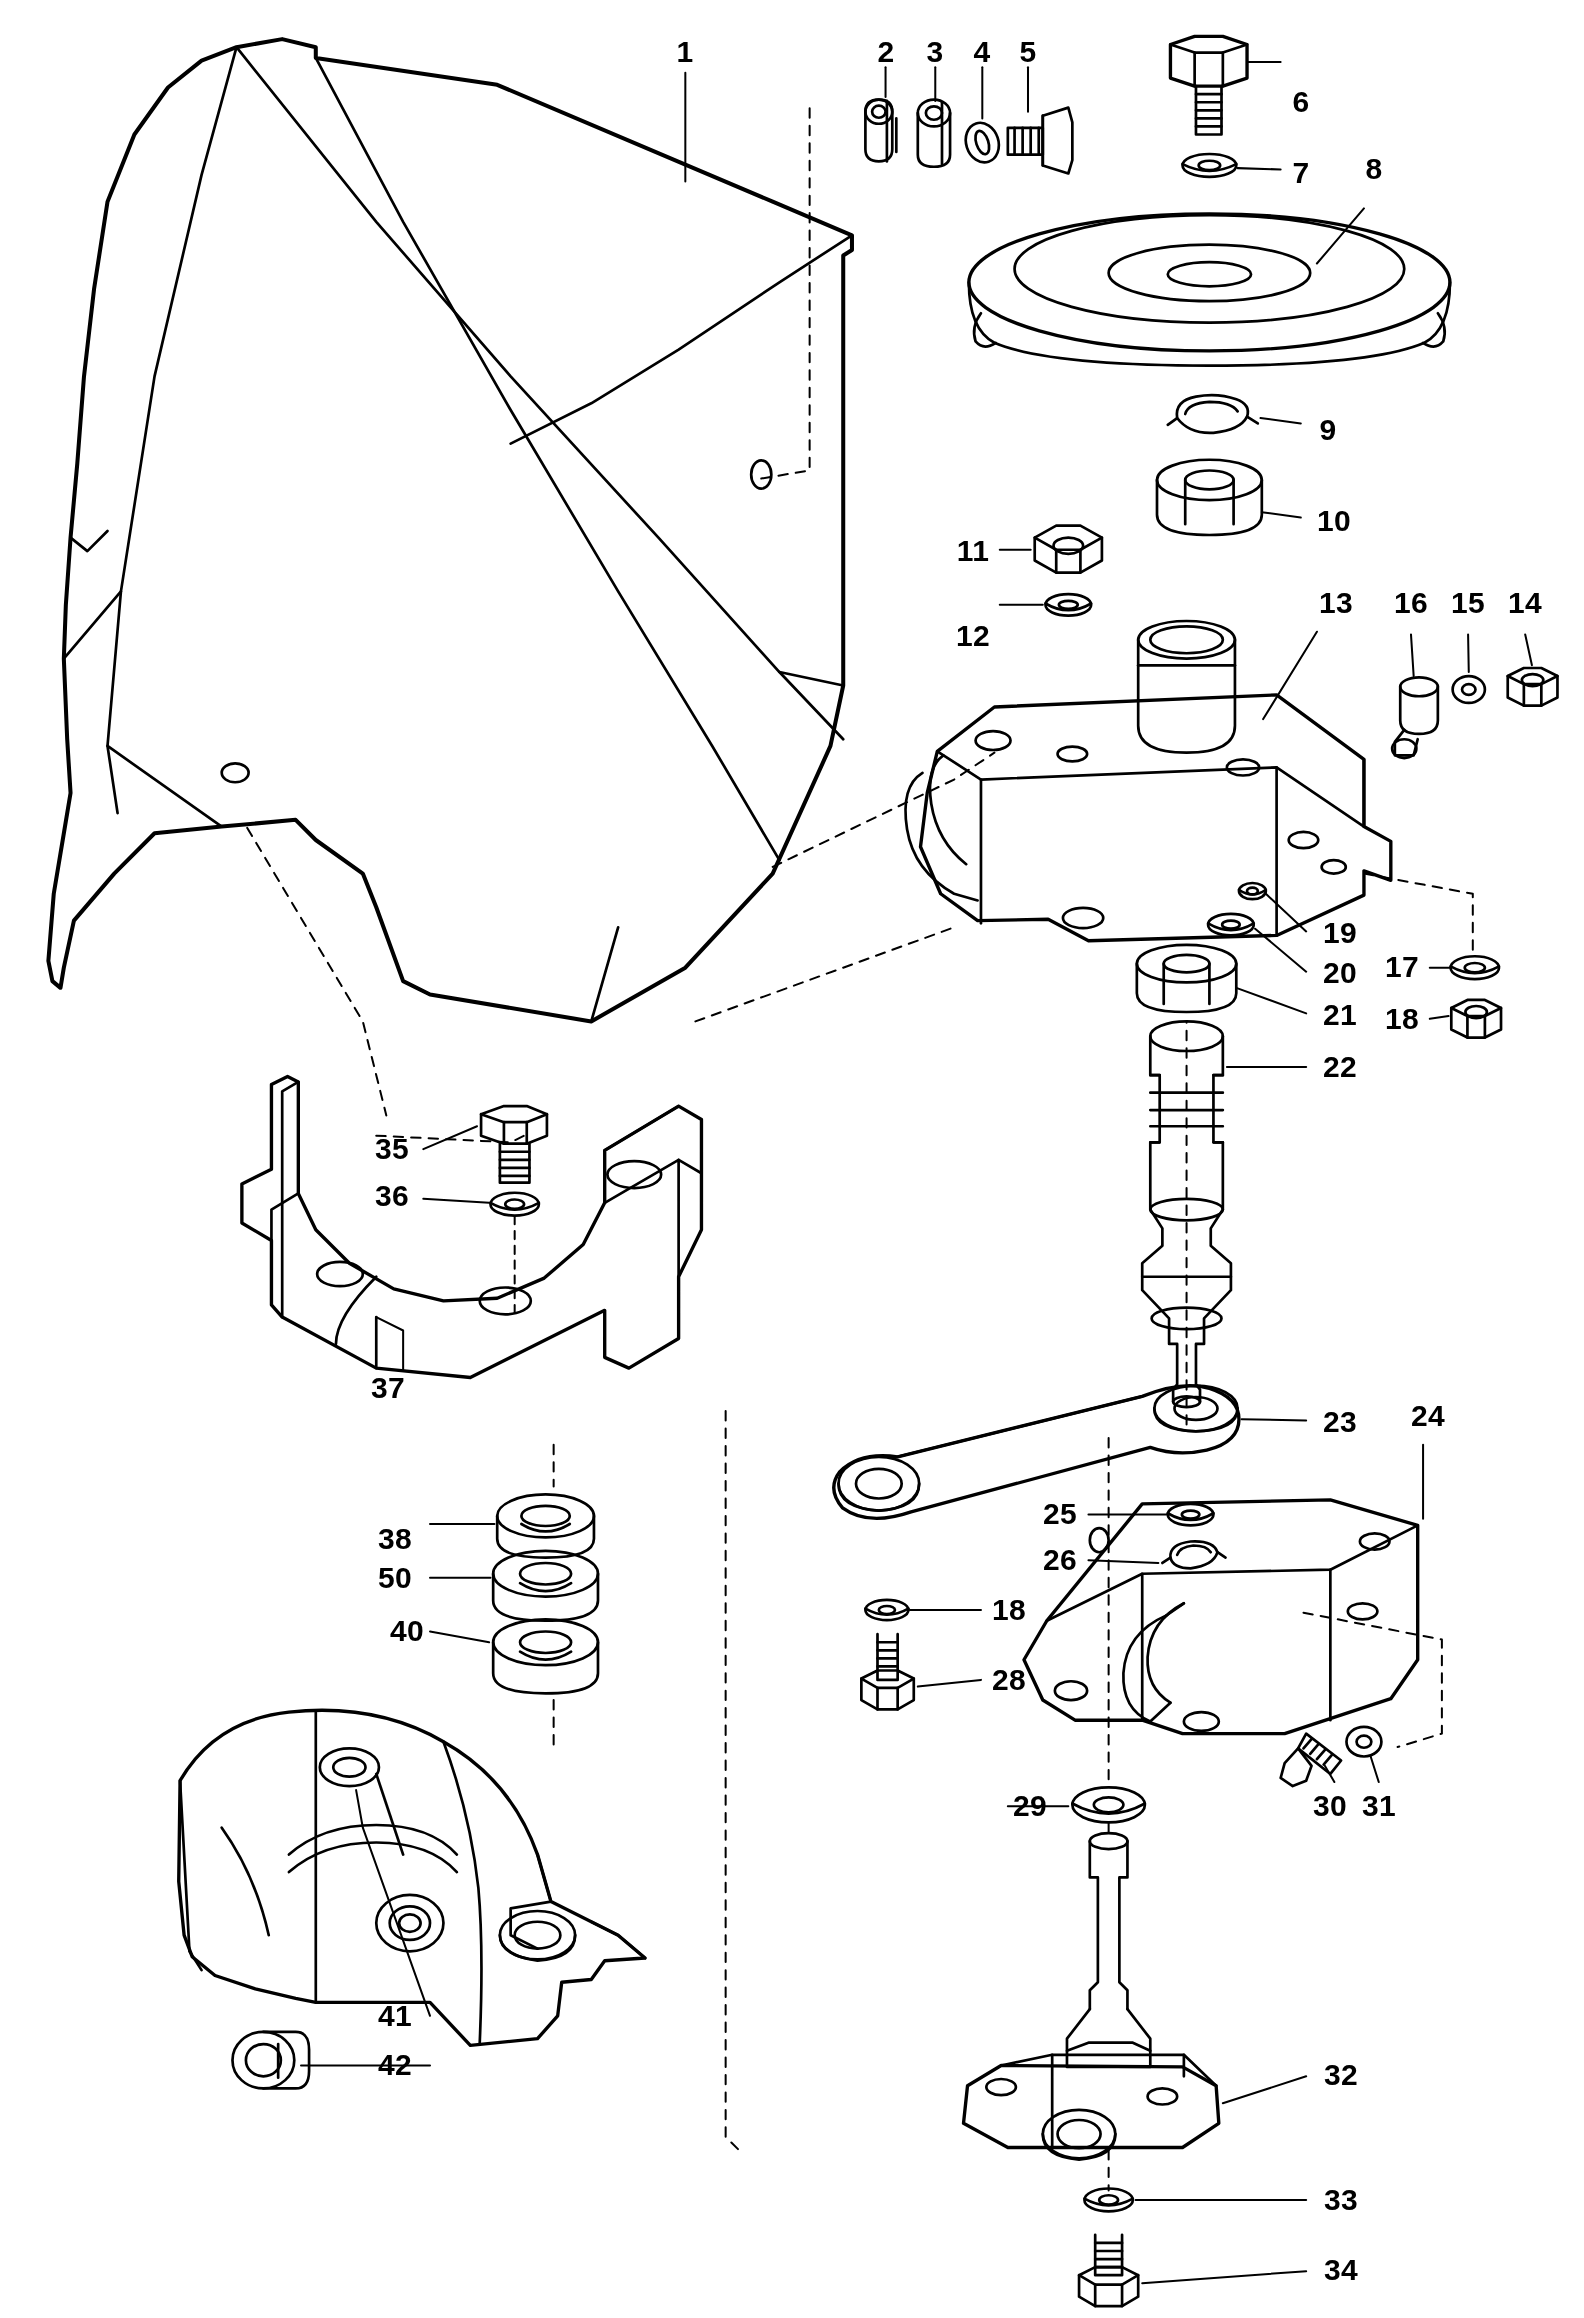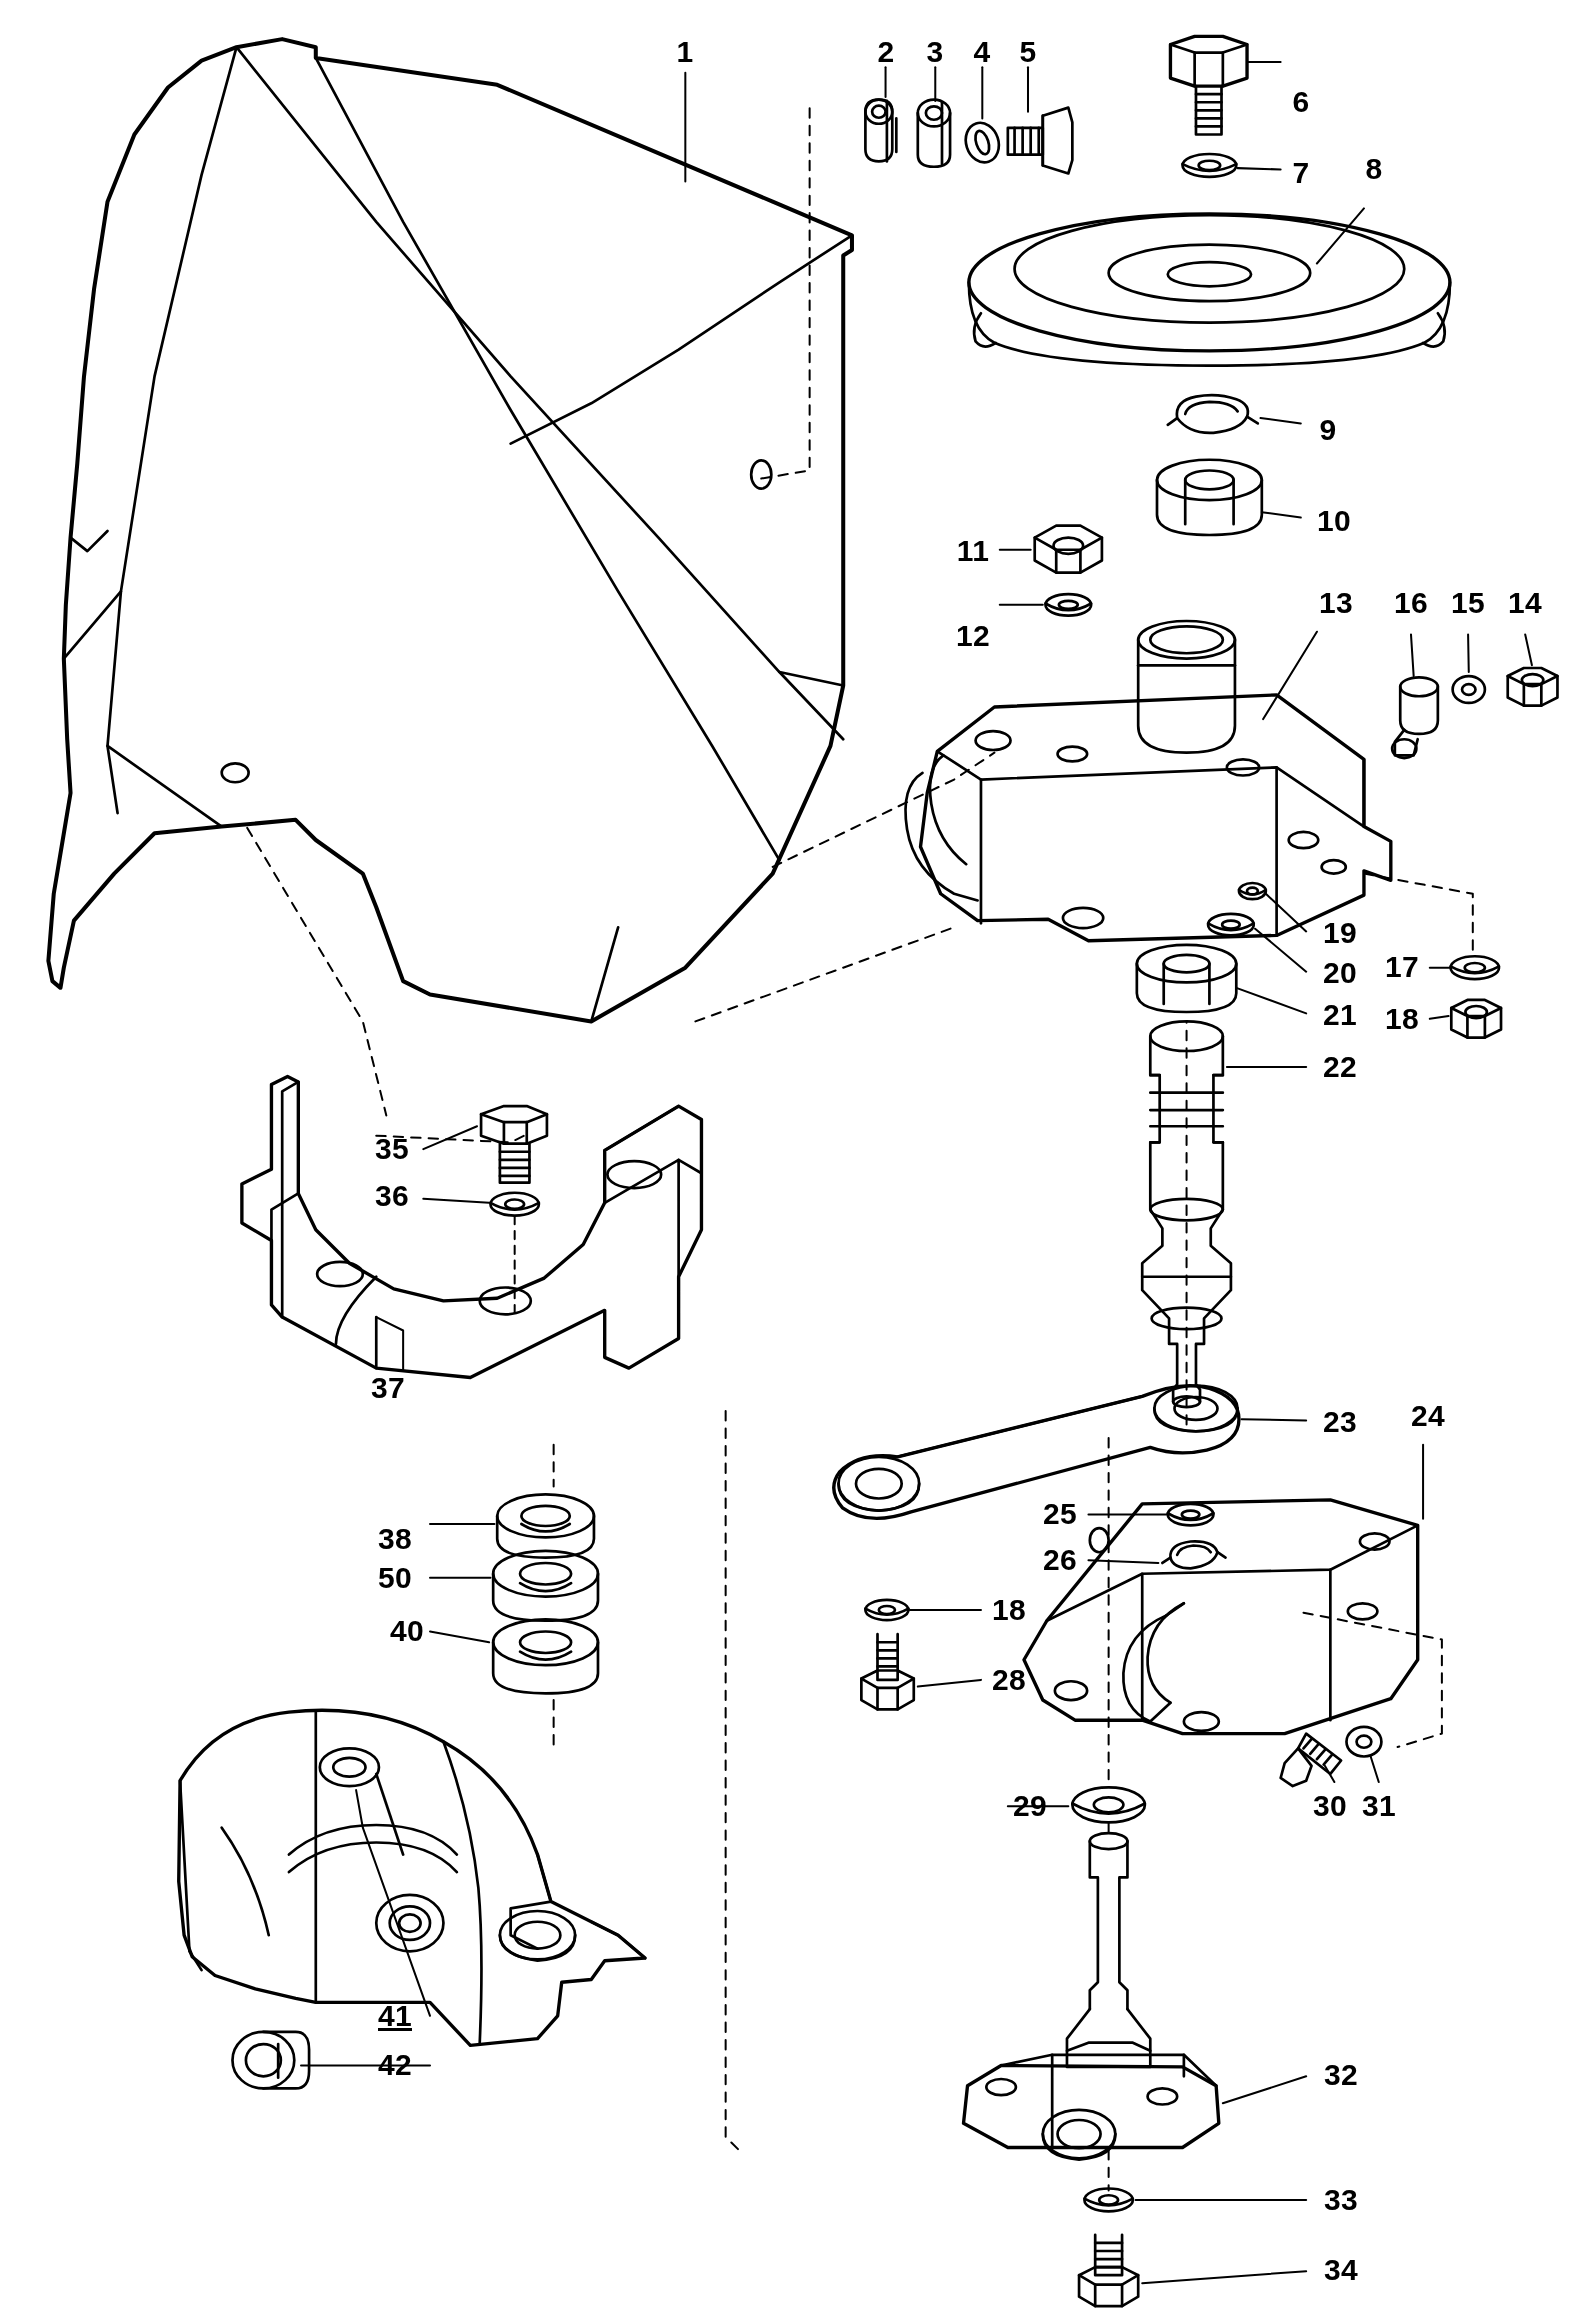--- a/index.html
+++ b/index.html
@@ -535,17 +535,17 @@
   <div class="callout c" style="left:1379px; top:1806px;">31</div>
   <div class="callout c" style="left:1341px; top:2075px;text-align:center;">32</div>
   <div class="callout c" style="left:1341px; top:2200px;">33</div>
   <div class="callout c" style="left:1341px; top:2270px;">34</div>
   <div class="callout c" style="left:392px;  top:1149px;">35</div>
   <div class="callout c" style="left:392px;  top:1196px;">36</div>
   <div class="callout c" style="left:388px;  top:1388px;">37</div>
   <div class="callout c" style="left:395px;  top:1524px;margin-top:15px;">38</div>
   <div class="callout c" style="left:395px;  top:1578px;">50</div>
   <div class="callout c" style="left:395px;  top:1631px;margin-left:12px;">40</div>
-  <div class="callout c" style="left:395px;  top:2016px;text-decoration:underline;">41</div>
+  <div class="callout c" style="left:395px;  top:2016px;">41</div>
   <div class="callout c" style="left:395px;  top:2065px;">42</div>
 
 </div>
 
 
 </body></html>

